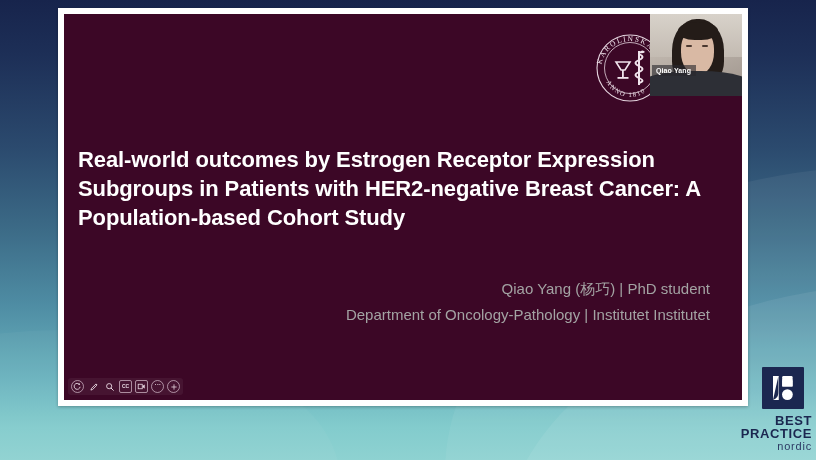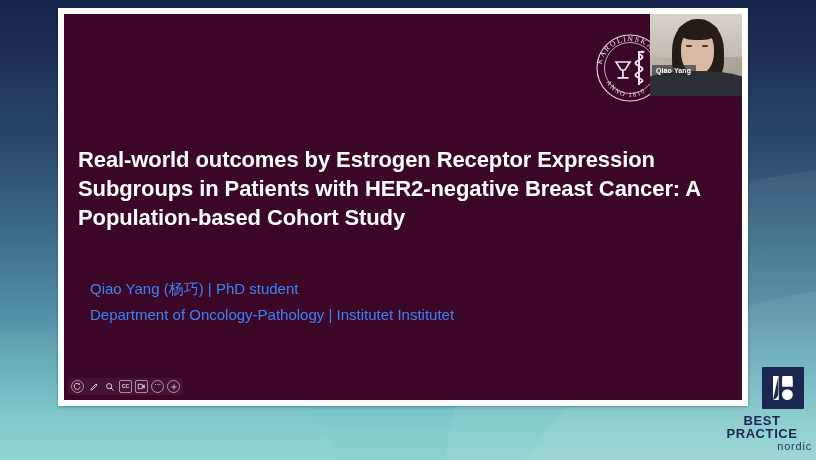--- a/index.html
+++ b/index.html
@@ -162,24 +162,25 @@
     font-size: 22px;
     font-weight: bold;
     line-height: 1.32;
     letter-spacing: -0.1px;
   }
   #slide-subtitle {
     position: absolute;
     left: 26px;
     top: 262px;
     width: 620px;
-    color: #3b82f6;
+    color: #a3a3a3;
     font-size: 15px;
     font-weight: normal;
     line-height: 1.72;
+    text-align: right;
   }
   .sub-line { display: block; white-space: nowrap; }
 
   
   #player-toolbar {
     position: absolute;
     left: 4px;
     bottom: 5px;
     display: flex;
     align-items: center;
@@ -224,21 +225,20 @@
     width: 100px;
     text-align: right;
     color: #1b2750;
     line-height: 1.02;
   }
   .bp-best, .bp-practice {
     display: block;
     font-size: 13px;
     font-weight: bold;
     letter-spacing: 0.6px;
-    text-align: center;
   }
   .bp-nordic {
     display: block;
     font-size: 11px;
     font-weight: normal;
     letter-spacing: 0.8px;
     color: #2c3a63;
     margin-top: 0;
   }
 </style>

